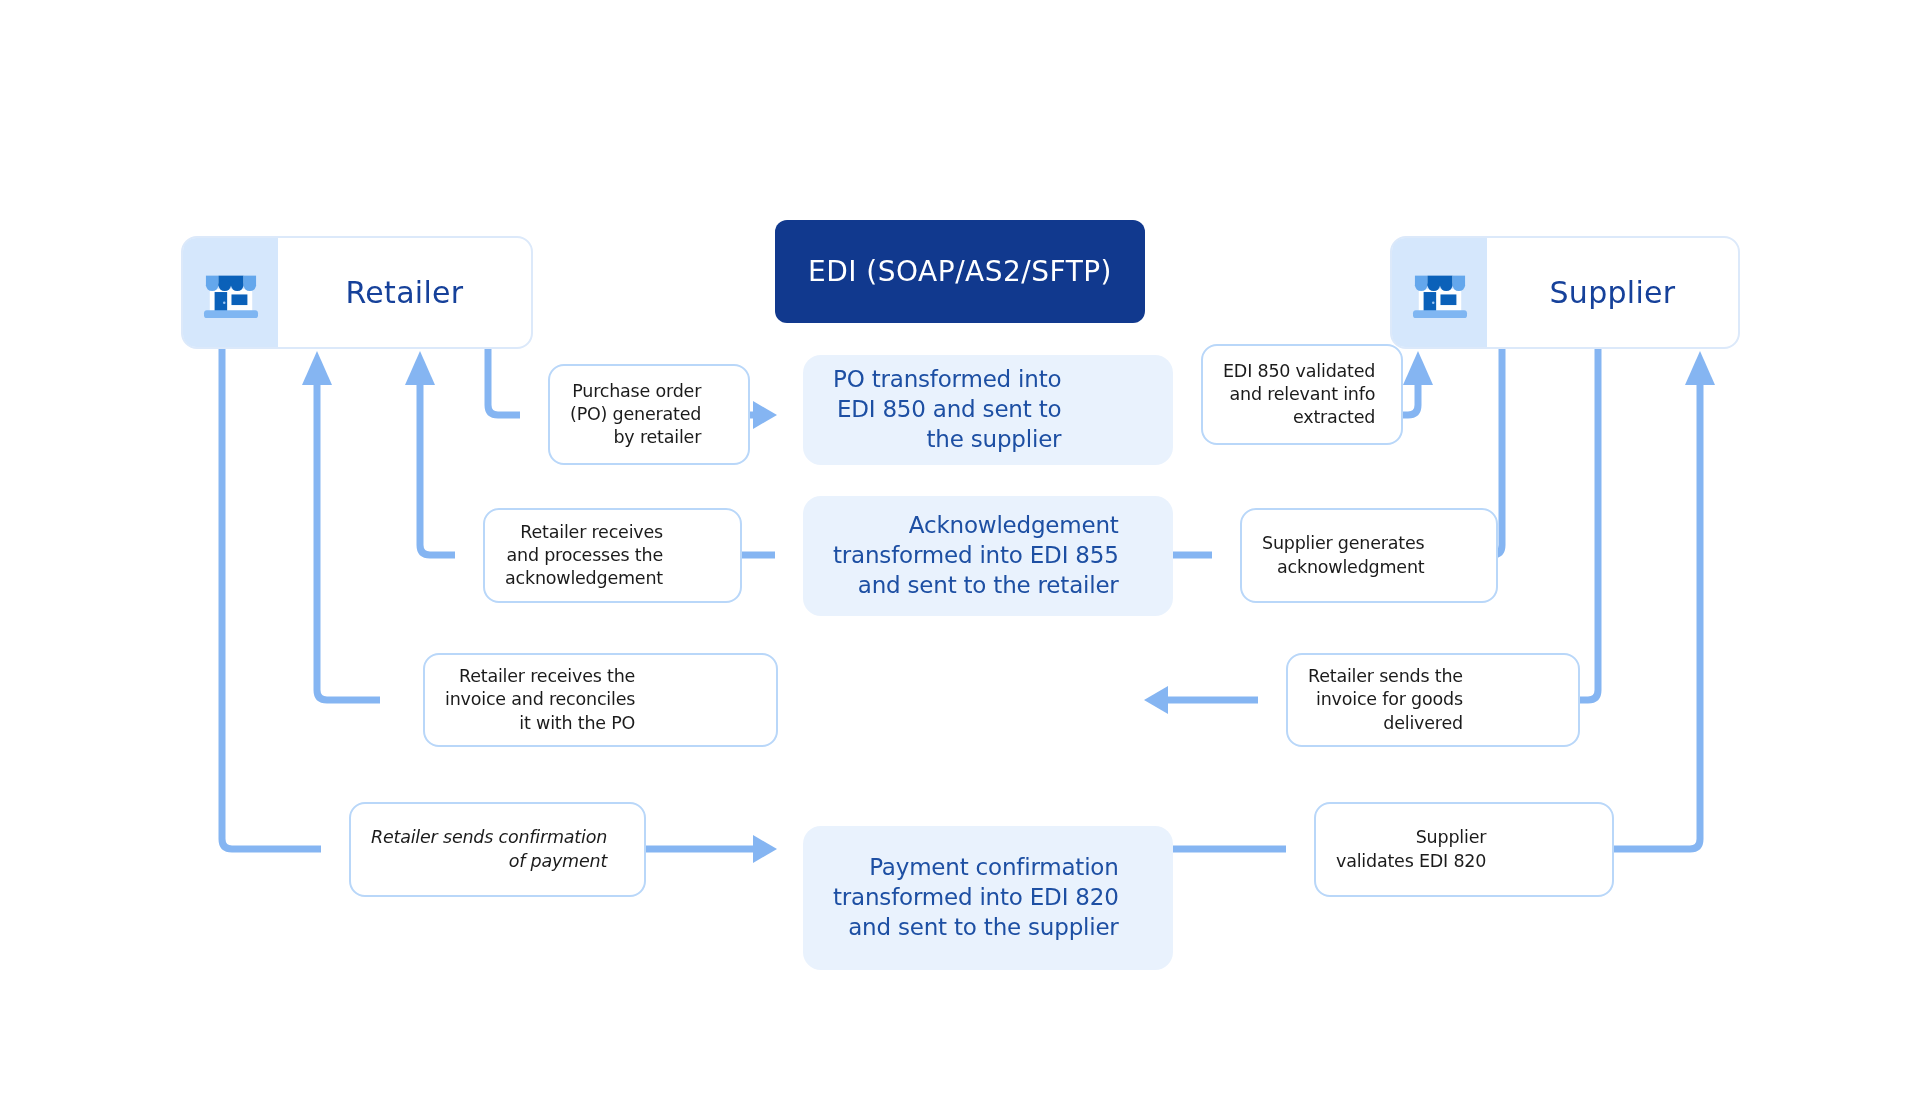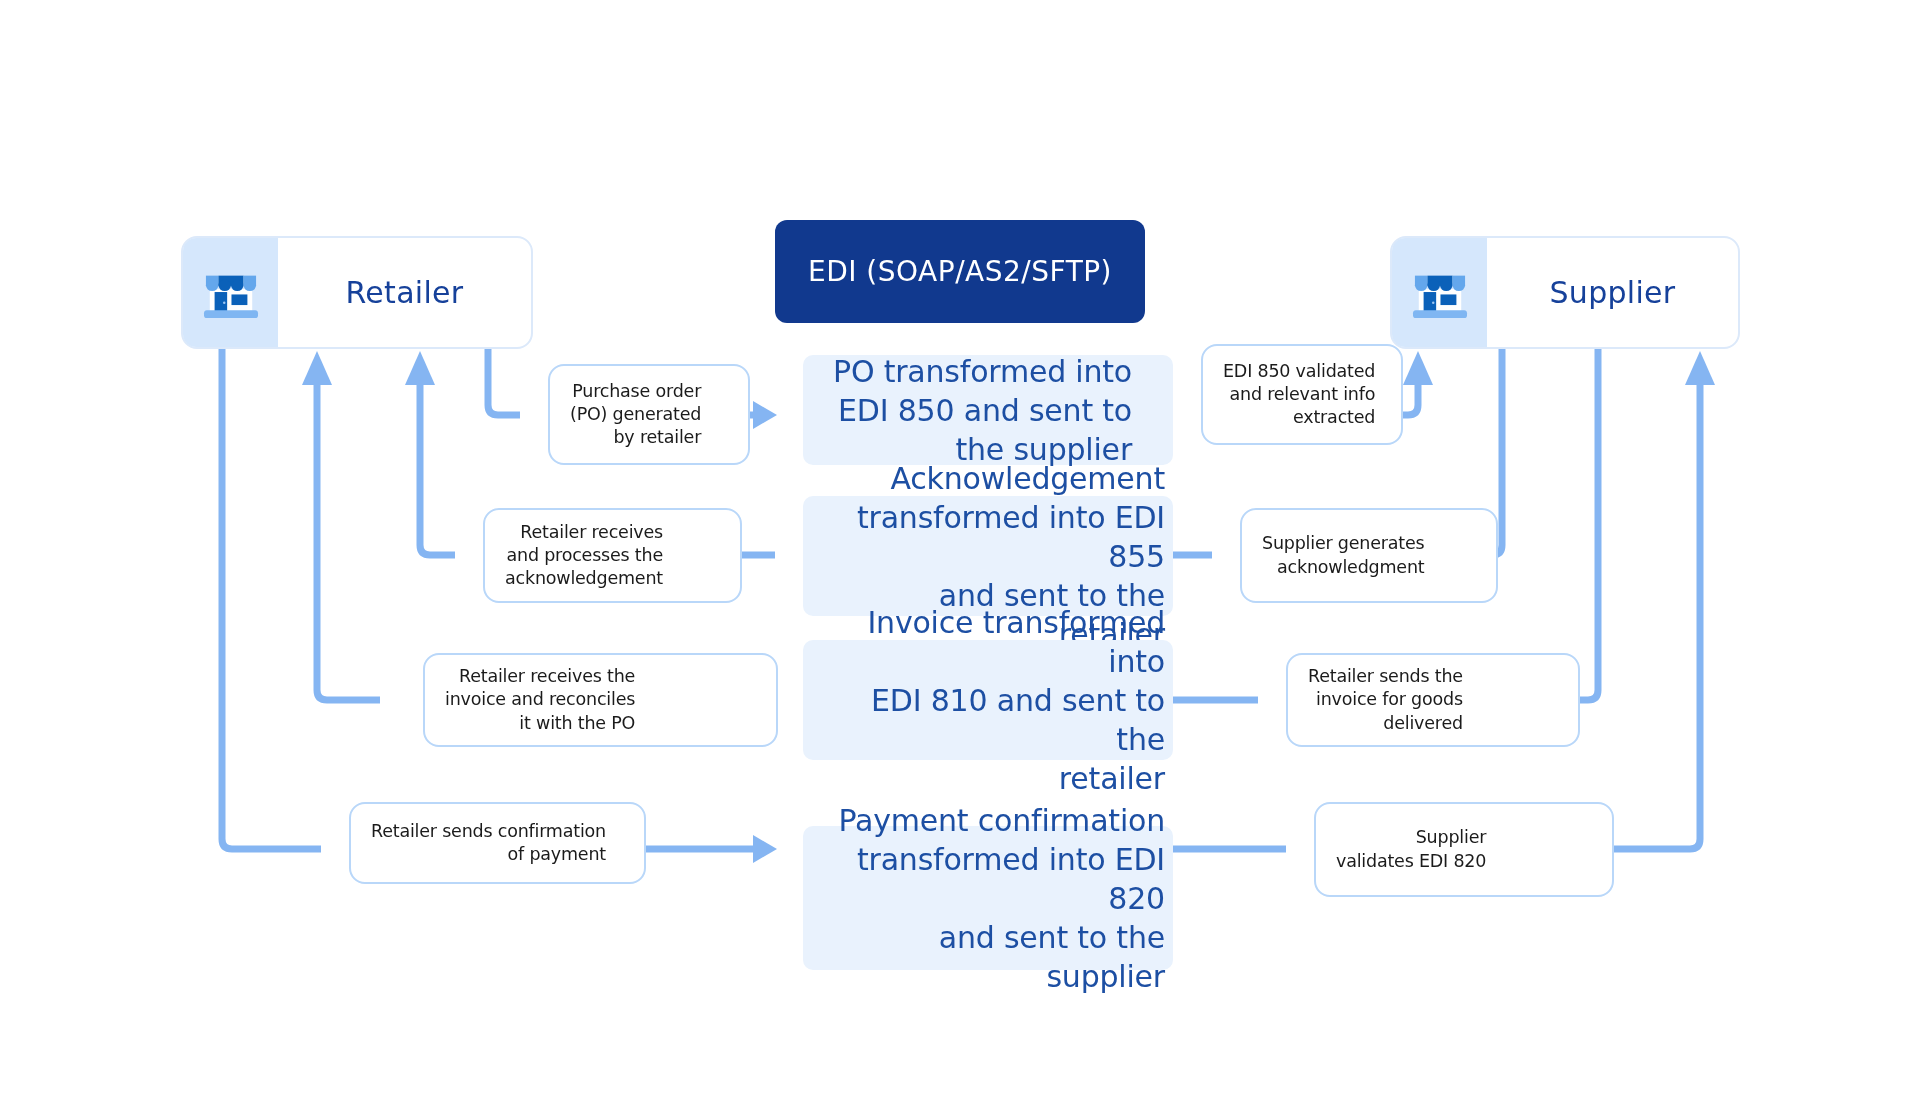--- a/index.html
+++ b/index.html
@@ -22,36 +22,36 @@
 
   
   .pill{left:775px;top:220px;width:370px;height:103px;background:#11398E;border-radius:12px;
     display:flex;align-items:center;justify-content:center;color:#ffffff;font-size:28px;
     letter-spacing:0.5px;}
 
   
   .step{display:flex;align-items:center;white-space:pre-line;margin-left:28px;}
   .step.white{background:#ffffff;border:2px solid #B9D7F9;border-radius:16px;color:#1B1B1B;
     font-size:17.5px;line-height:1.32;padding-left:20px;padding-right:6px;letter-spacing:-0.2px;}
-  .step.blue{background:#E9F2FD;border-radius:10px;color:#1D4FA3;font-size:30px;
+  .step.blue{background:#E9F2FD;border-radius:18px;color:#1D4FA3;font-size:23px;
     line-height:1.3;padding-left:30px;padding-right:8px;letter-spacing:-0.2px;}
 
   #r1-left  {left:520px; top:364px;width:202px;height:101px;}
   #r1-center{left:775px; top:355px;width:370px;height:110px;}
   #r1-right {left:1173px;top:344px;width:202px;height:101px;}
 
   #r2-left  {left:455px; top:508px;width:259px;height:95px;}
   #r2-center{left:775px; top:496px;width:370px;height:120px;}
   #r2-right {left:1212px;top:508px;width:258px;height:95px;}
 
   #r3-left  {left:395px; top:653px;width:355px;height:94px;}
   #r3-center{left:775px; top:640px;width:370px;height:120px;}
   #r3-right {left:1258px;top:653px;width:294px;height:94px;}
 
-  #r4-left  {left:321px; top:802px;width:297px;height:82px;}
+  #r4-left  {left:321px; top:802px;width:297px;height:95px;font-style:italic;}
   #r4-center{left:775px; top:826px;width:370px;height:144px;}
   #r4-right {left:1286px;top:802px;width:300px;height:95px;}
 </style>
 </head>
 <body>
 
 <div class="canvas">
 
   <svg class="connectors" viewBox="0 0 1920 1108" xmlns="http://www.w3.org/2000/svg" aria-hidden="true">
     <g stroke="#85B5F2" stroke-width="7" fill="none">
@@ -165,23 +165,20 @@
 acknowledgement</div>
   <div class="node step blue" id="r2-center">Acknowledgement
 transformed into EDI 855
 and sent to the retailer</div>
   <div class="node step white" id="r2-right">Supplier generates
 acknowledgment</div>
 
   <div class="node step white" id="r3-left">Retailer receives the
 invoice and reconciles
 it with the PO</div>
-  <div class="node step blue" id="r3-center">Invoice transformed into
-EDI 810 and sent to the
-retailer</div>
   <div class="node step white" id="r3-right">Retailer sends the
 invoice for goods
 delivered</div>
 
   <div class="node step white" id="r4-left">Retailer sends confirmation
 of payment</div>
   <div class="node step blue" id="r4-center">Payment confirmation
 transformed into EDI 820
 and sent to the supplier</div>
   <div class="node step white" id="r4-right">Supplier

